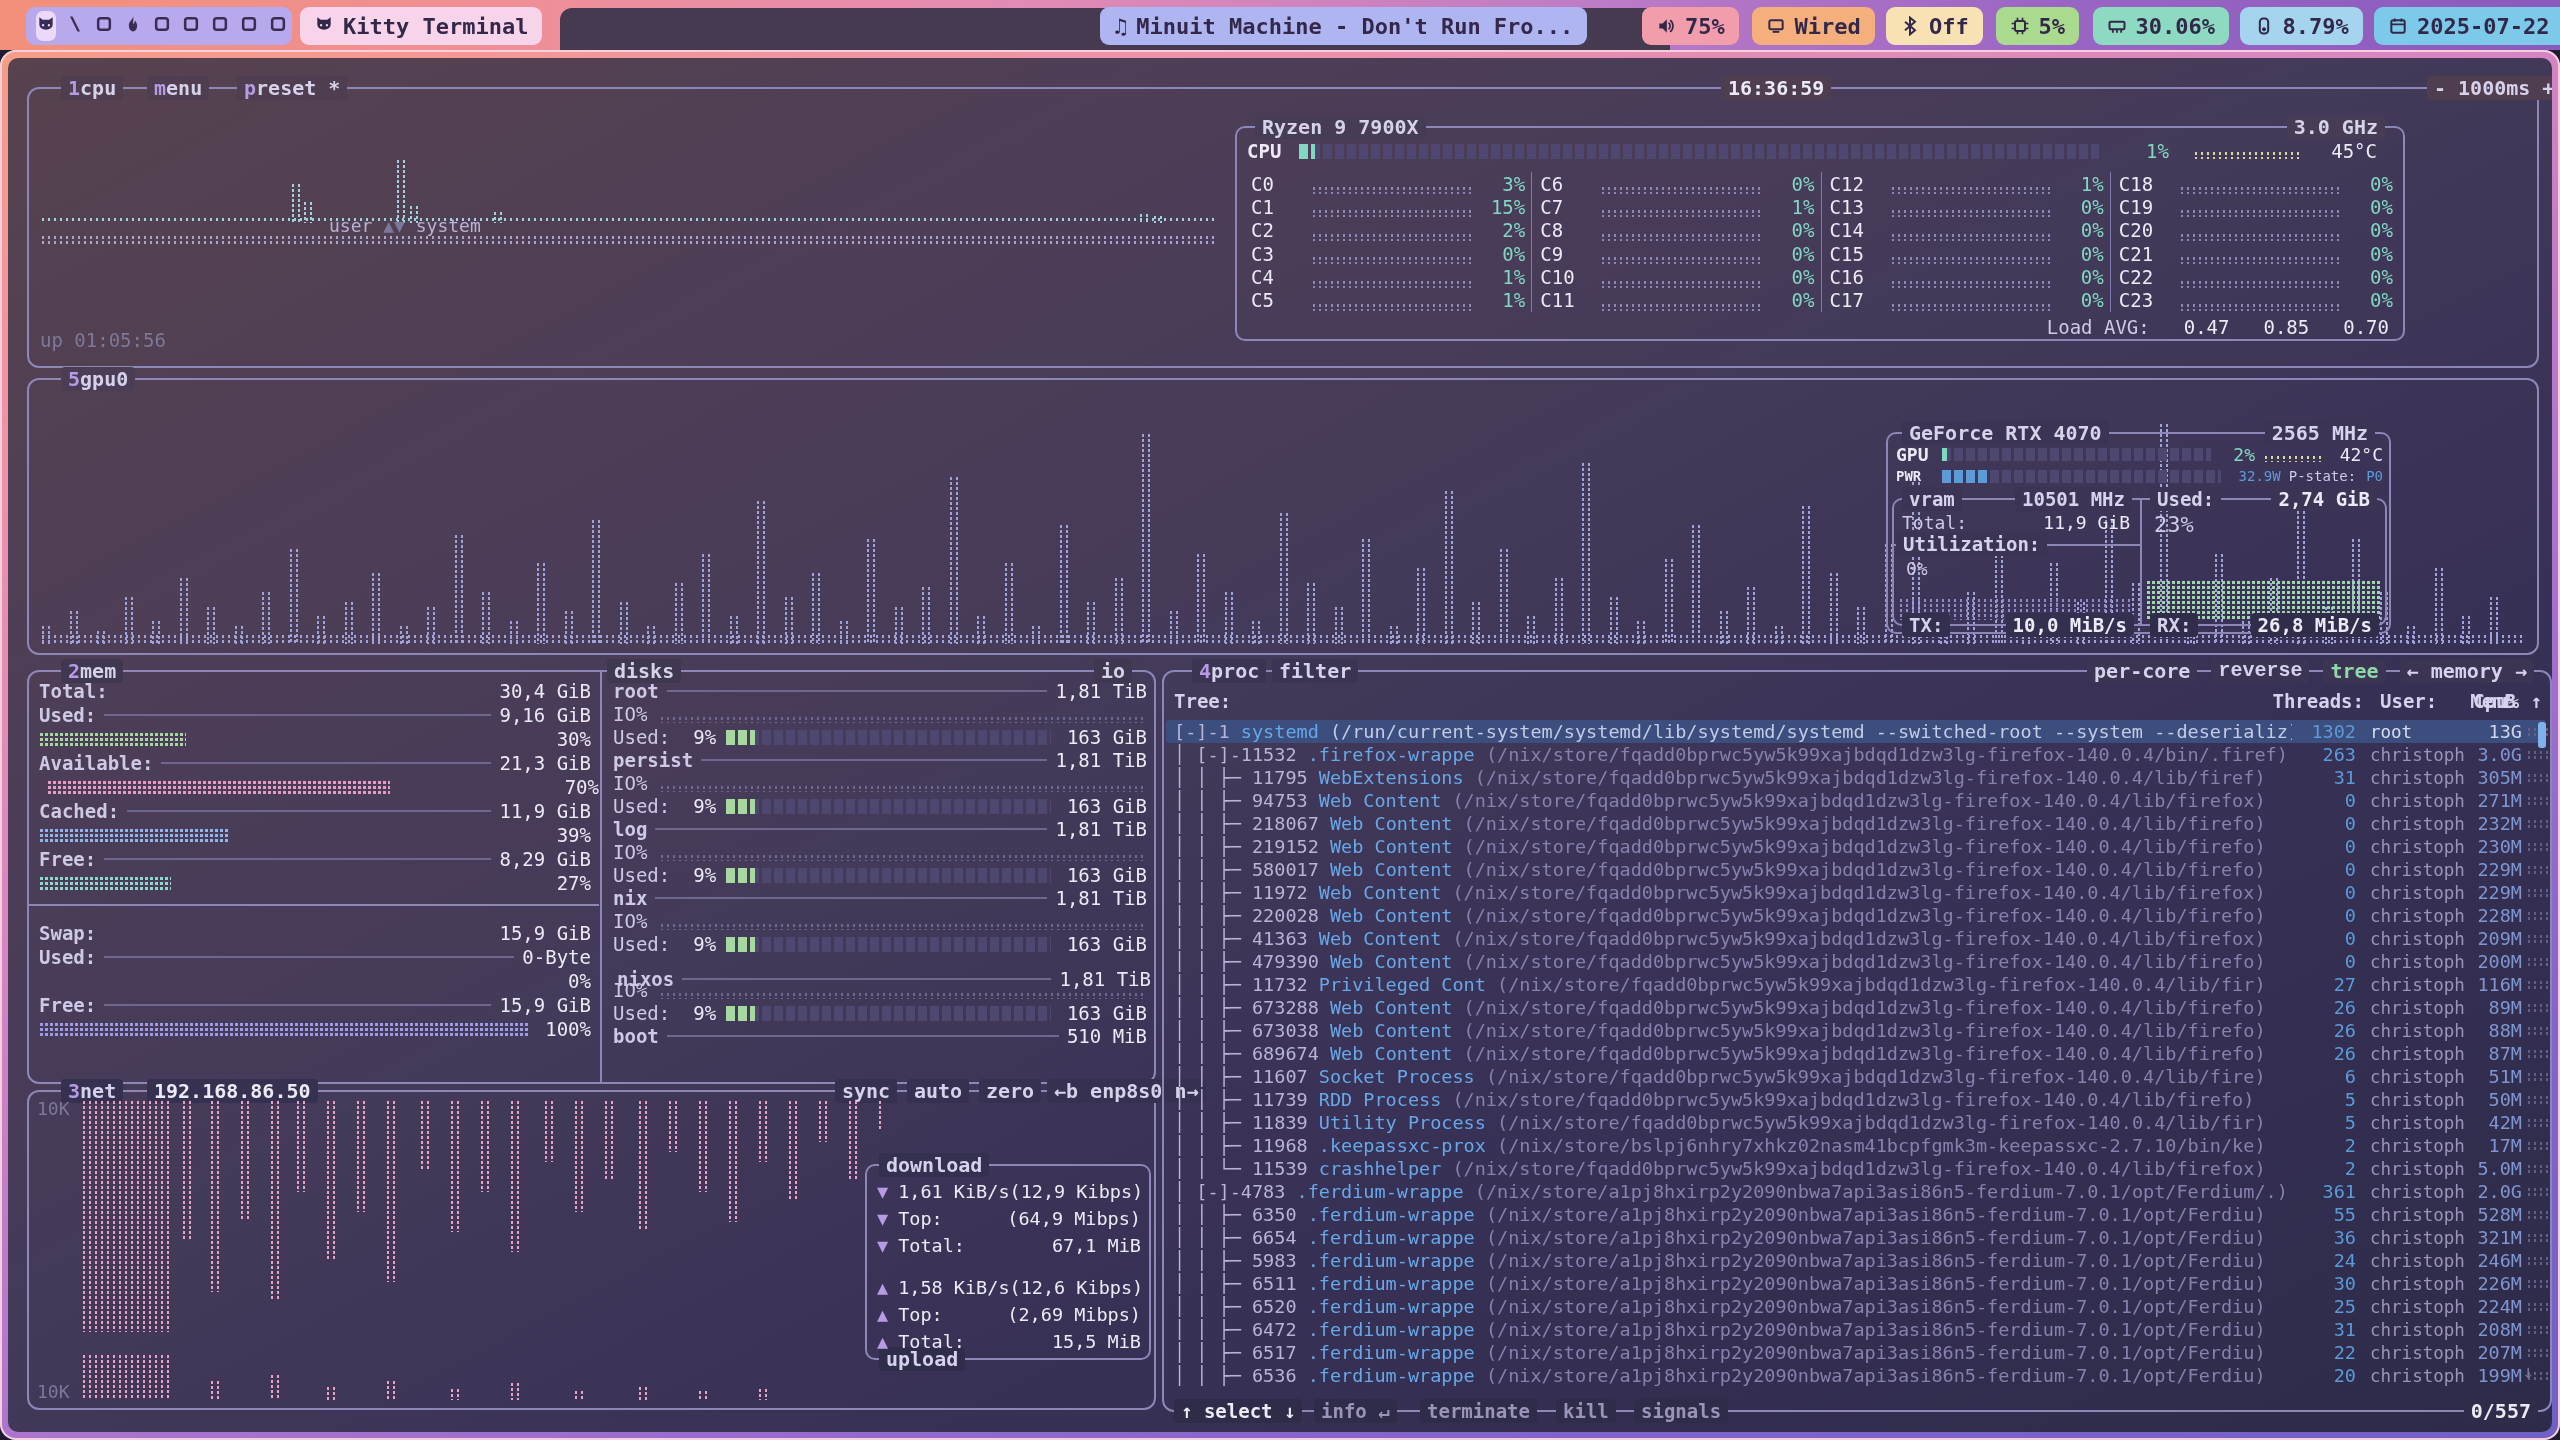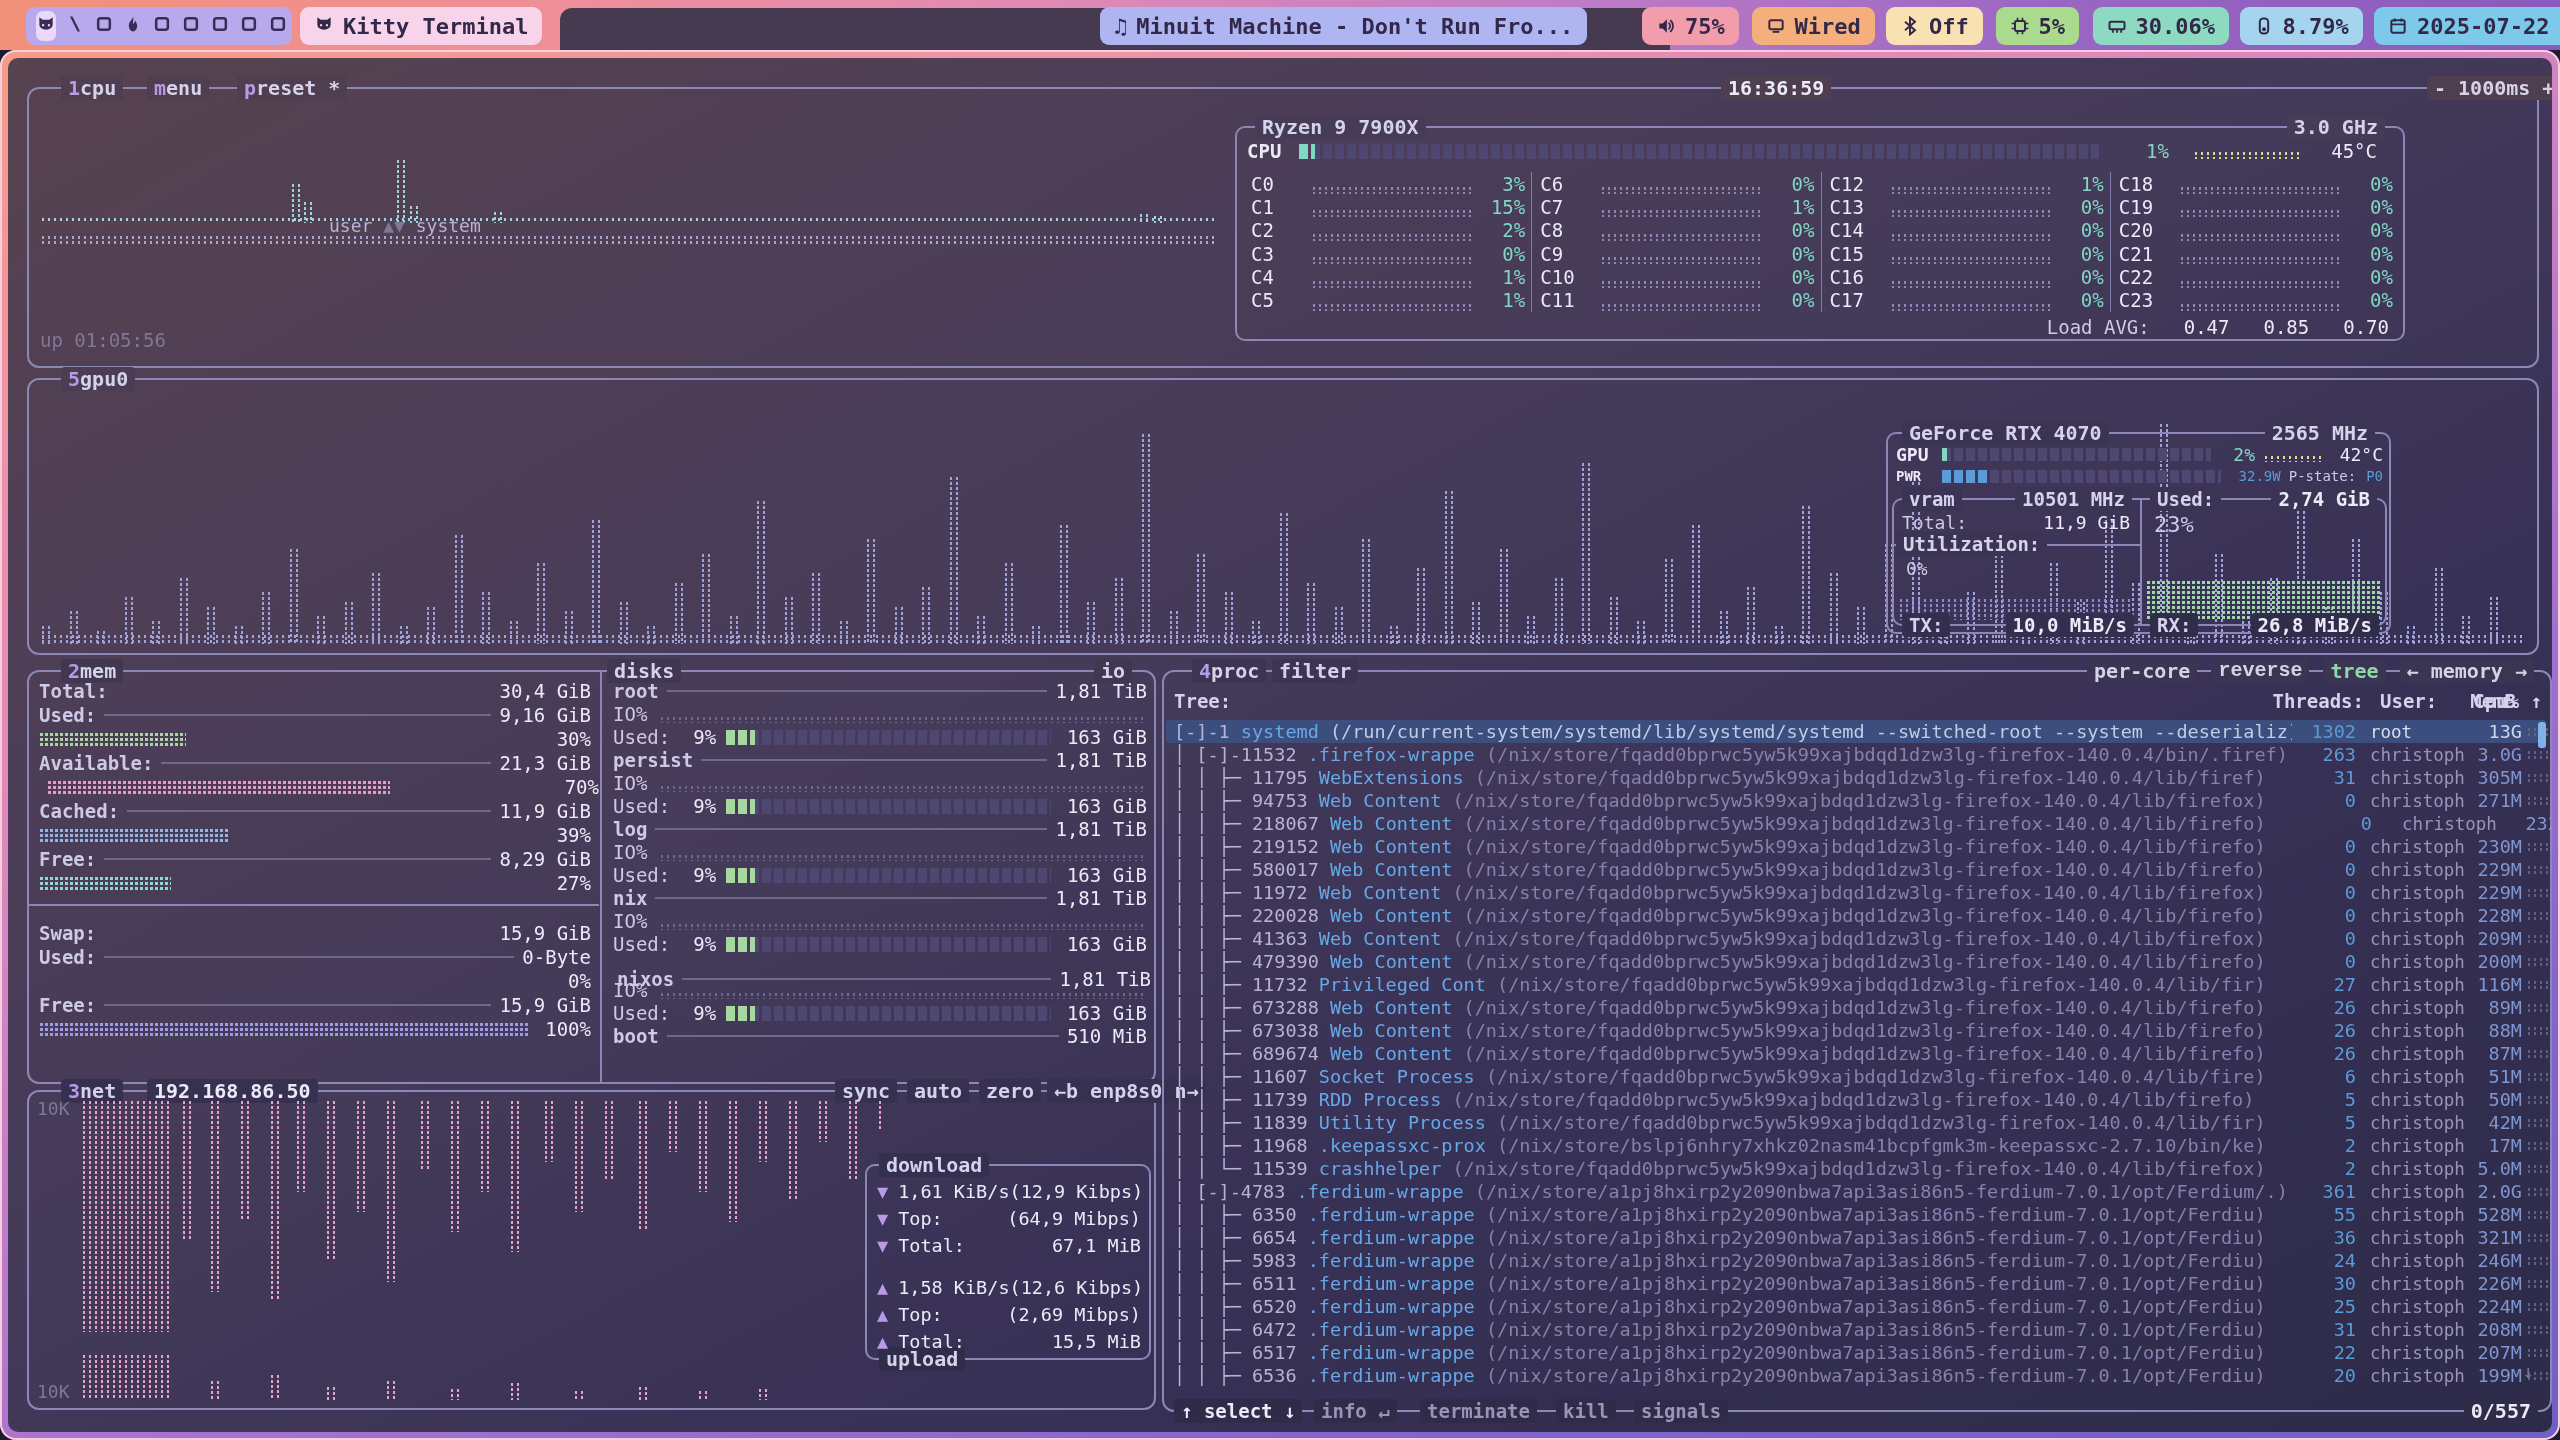--- a/index.html
+++ b/index.html
@@ -814,21 +814,21 @@
               <span class="mb" style="color: rgb(127, 150, 208);">305M</span>
               <div class="mg dots"></div>
             </div>
             <div class="prow" style="top: 69px;">
               <span class="cmdcell"><span style="color: rgb(185, 180, 214);">│ │ ├─ 94753 </span><span class="blue">Web Content </span><span style="color: rgb(135, 129, 173);">(/nix/store/fqadd0bprwc5yw5k99xajbdqd1dzw3lg-firefox-140.0.4/lib/firefox)</span></span>
               <span class="bblue th">0</span>
               <span class="us" style="color: rgb(154, 148, 184);">christoph</span>
               <span class="mb" style="color: rgb(127, 150, 208);">271M</span>
               <div class="mg dots"></div>
             </div>
-            <div class="prow" style="top: 92px; gap: 16px;">
+            <div class="prow" style="top: 92px;">
               <span class="cmdcell"><span style="color: rgb(185, 180, 214);">│ │ ├─ 218067 </span><span class="blue">Web Content </span><span style="color: rgb(135, 129, 173);">(/nix/store/fqadd0bprwc5yw5k99xajbdqd1dzw3lg-firefox-140.0.4/lib/firefo)</span></span>
               <span class="bblue th">0</span>
               <span class="us" style="color: rgb(154, 148, 184);">christoph</span>
               <span class="mb" style="color: rgb(127, 150, 208);">232M</span>
               <div class="mg dots"></div>
             </div>
             <div class="prow" style="top: 115px;">
               <span class="cmdcell"><span style="color: rgb(185, 180, 214);">│ │ ├─ 219152 </span><span class="blue">Web Content </span><span style="color: rgb(135, 129, 173);">(/nix/store/fqadd0bprwc5yw5k99xajbdqd1dzw3lg-firefox-140.0.4/lib/firefo)</span></span>
               <span class="bblue th">0</span>
               <span class="us" style="color: rgb(154, 148, 184);">christoph</span>

